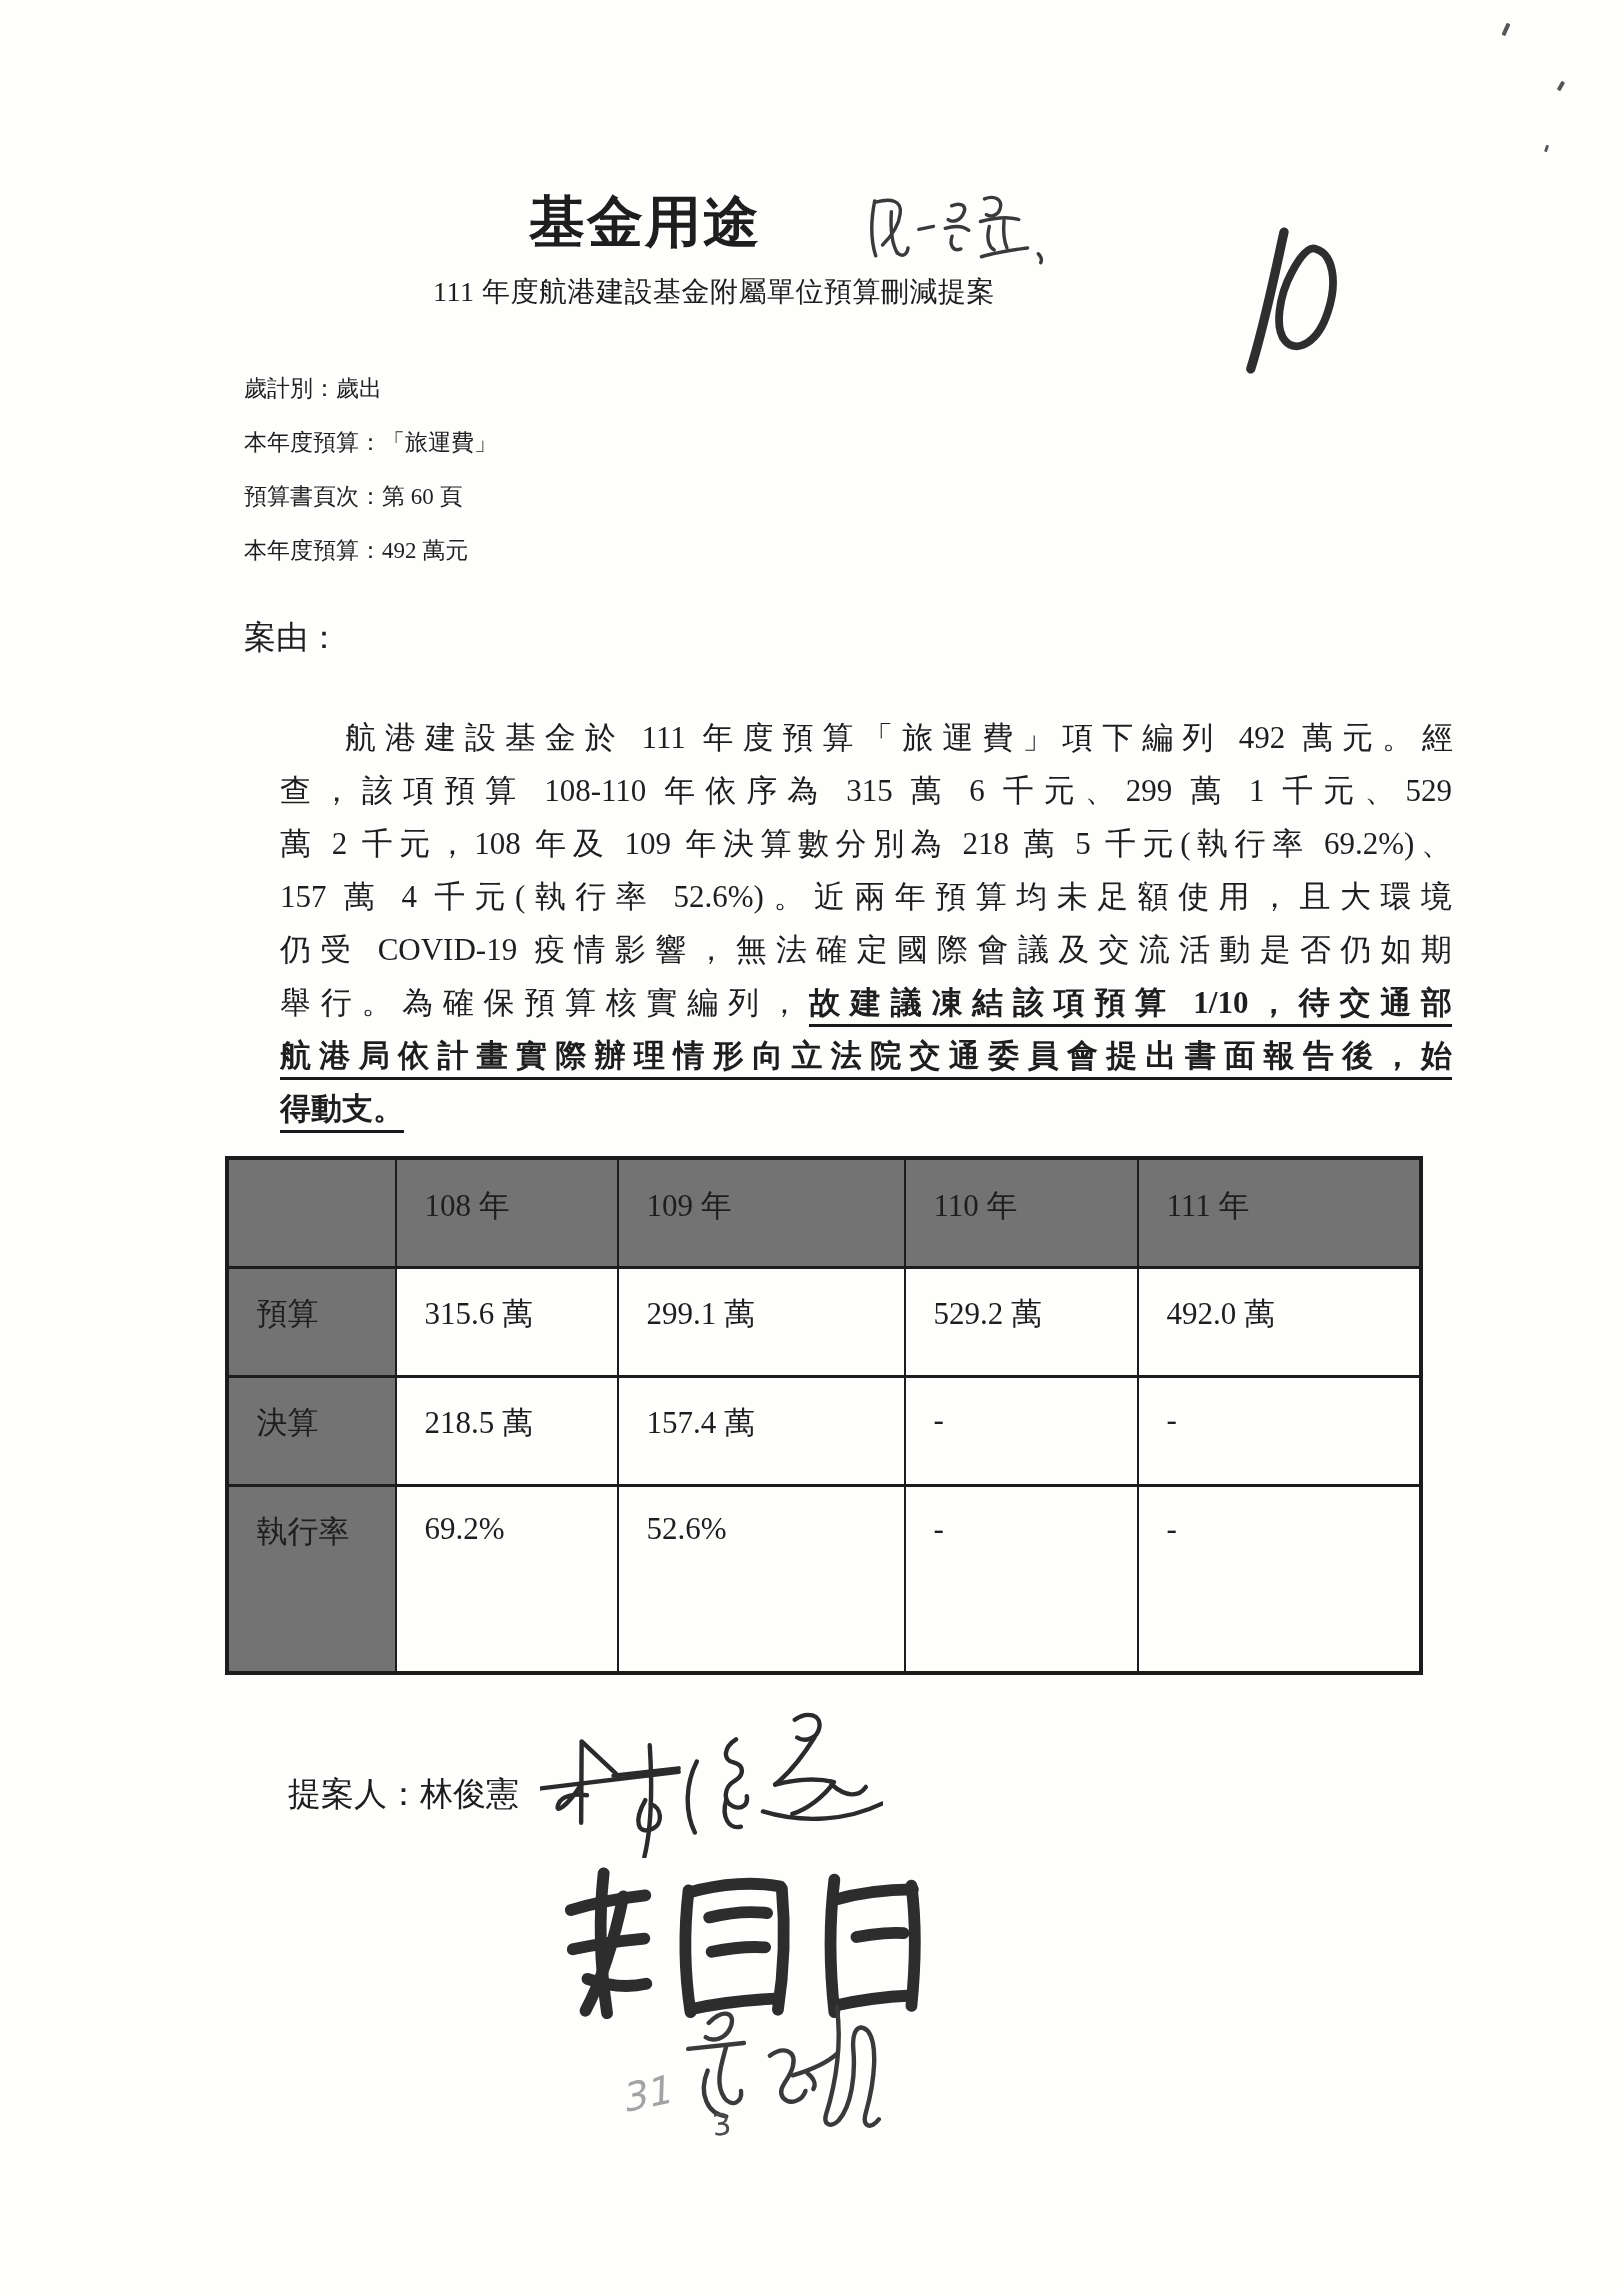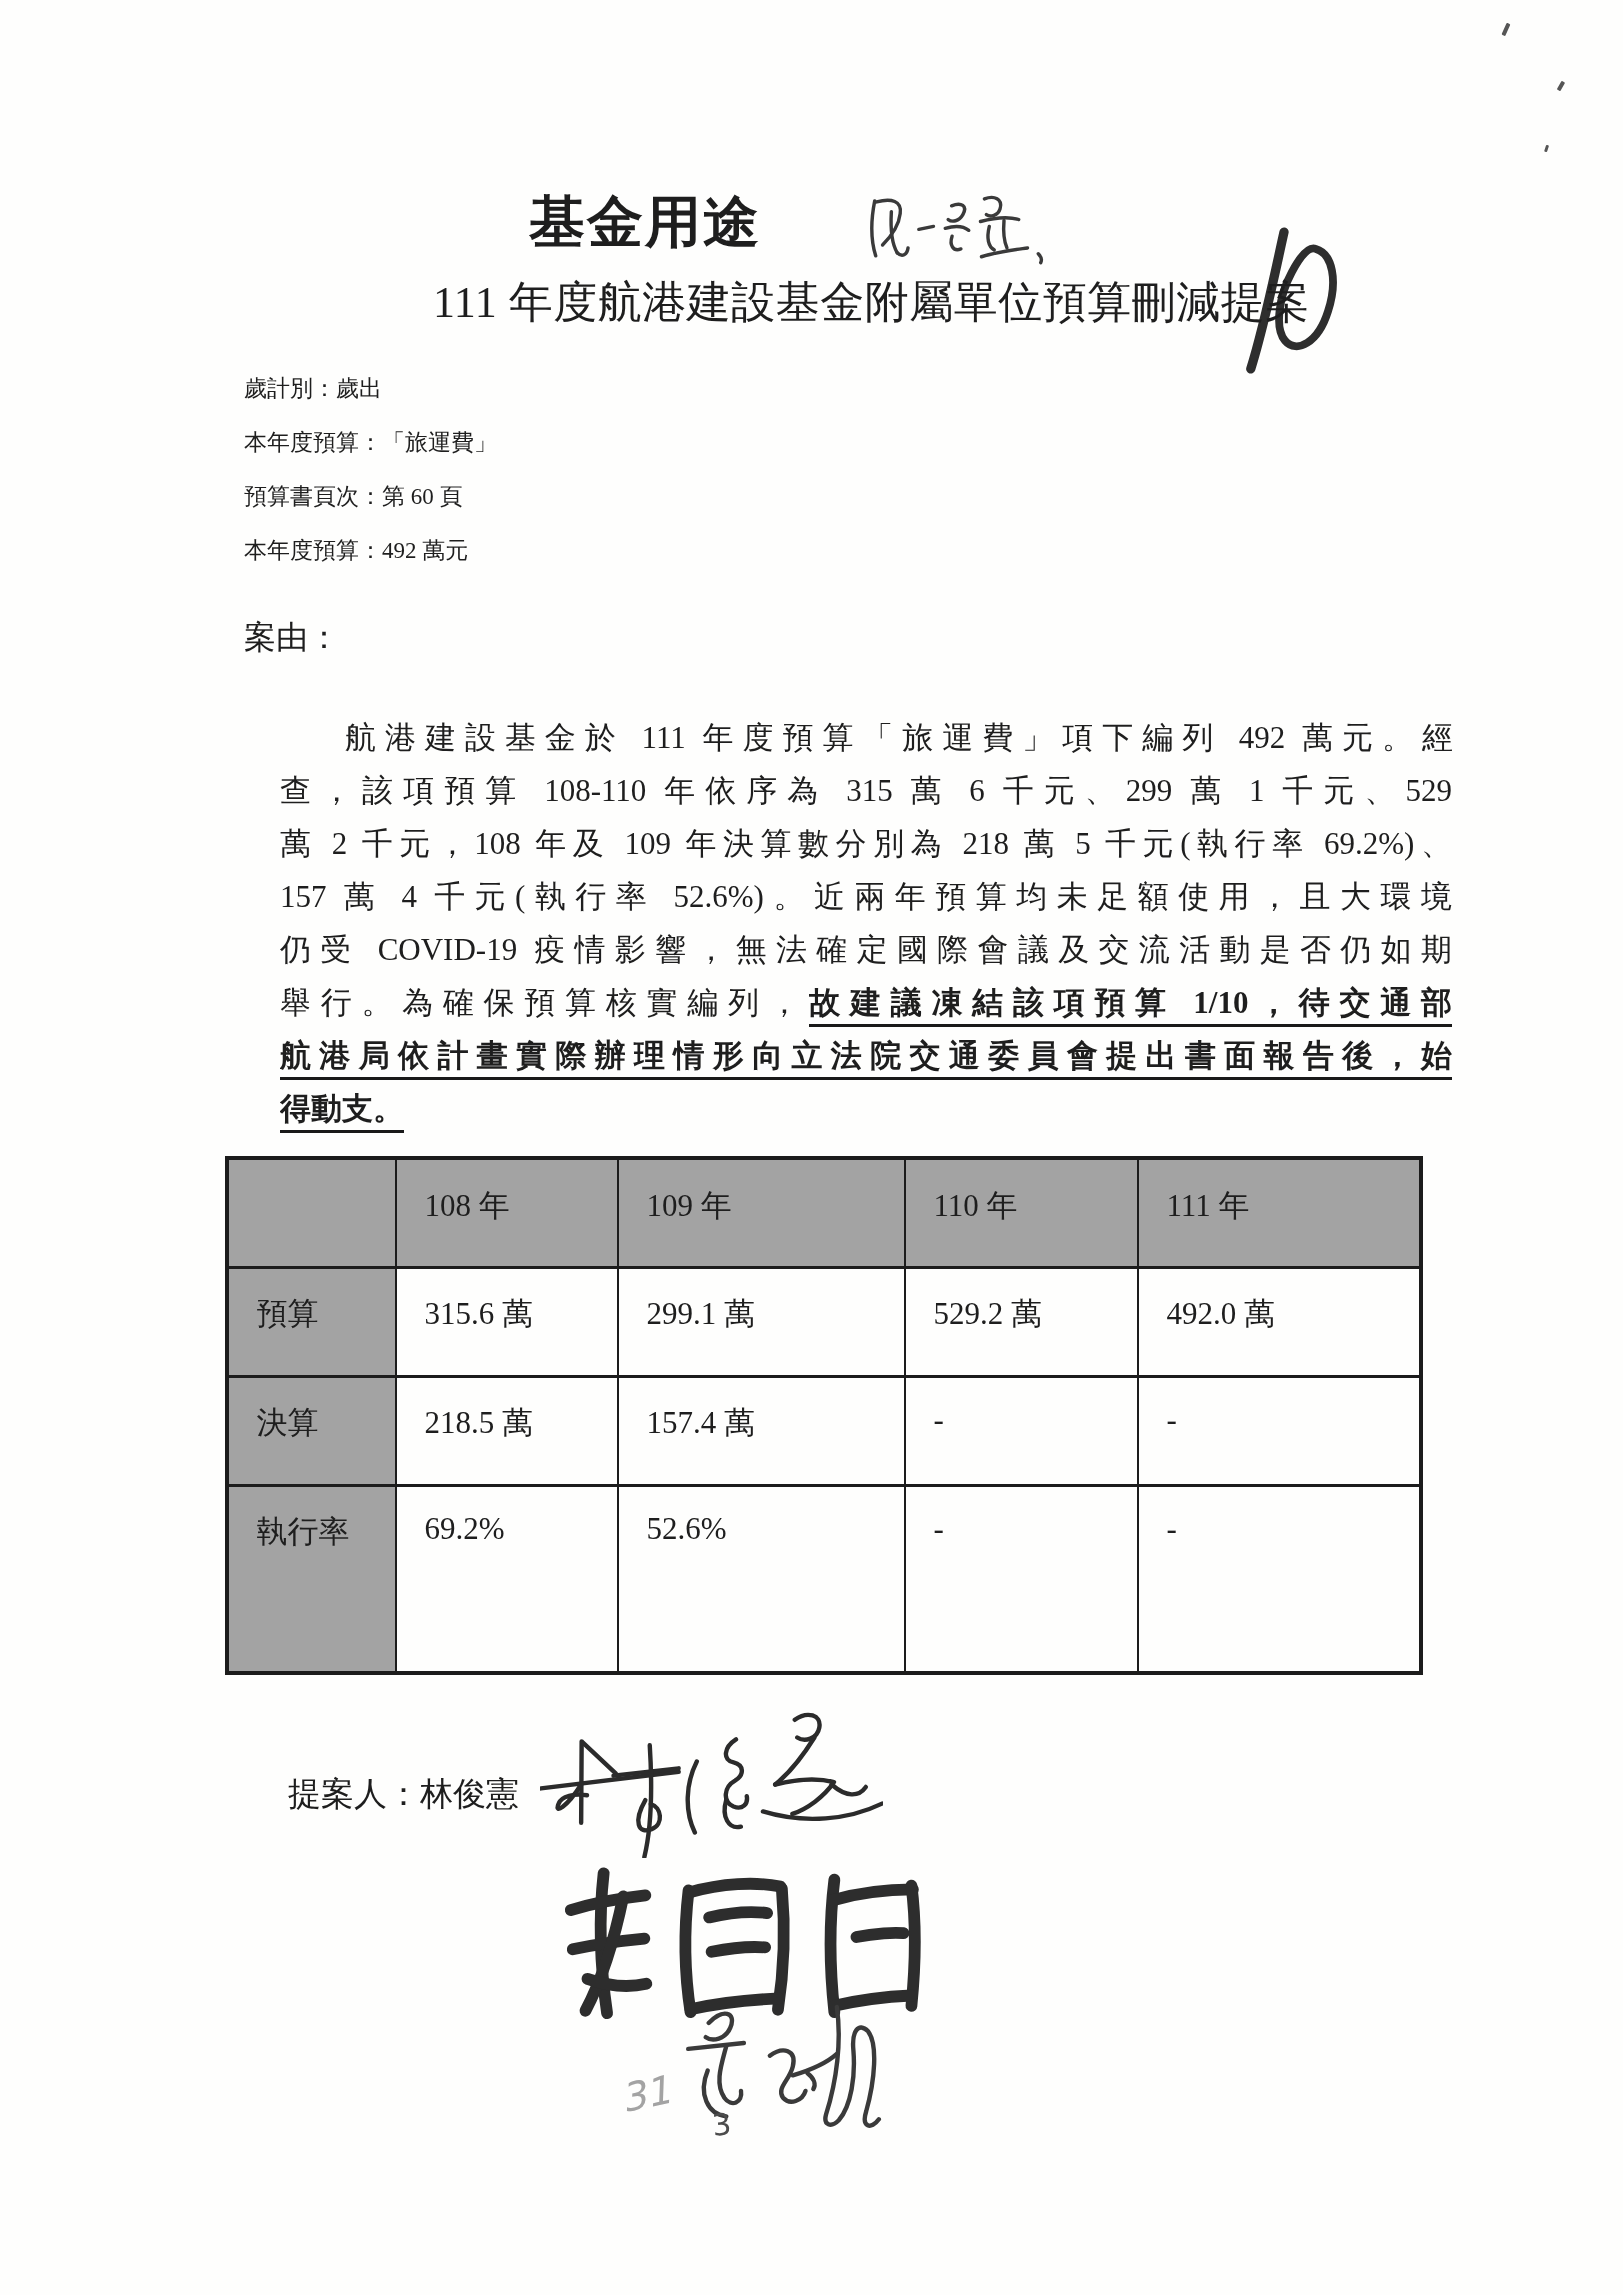--- a/index.html
+++ b/index.html
@@ -5,39 +5,39 @@
   html,body{margin:0;padding:0;background:#9a9a9a;}
   .page{
     position:relative;width:1624px;height:2295px;background:#fefefd;
     font-family:"Liberation Serif","DejaVu Serif",serif;color:#1e1e1e;overflow:hidden;
   }
   .title{
     position:absolute;left:529px;top:185px;font-size:56px;font-weight:700;
     letter-spacing:2px;white-space:nowrap;
   }
   .subtitle{
-    position:absolute;left:433px;top:273px;font-size:44px;letter-spacing:0.5px;white-space:nowrap;
+    position:absolute;left:433px;top:273px;font-size:28px;letter-spacing:0.5px;white-space:nowrap;
   }
   .info-block{position:absolute;left:244px;top:362px;font-size:23px;line-height:54px;white-space:nowrap;}
   .info-line{height:54px;}
   .section-label{position:absolute;left:244px;top:616px;font-size:32px;}
   .body-block{position:absolute;left:245px;top:712px;width:1172px;font-size:31px;margin-left:35px;}
   .pline{height:53px;line-height:51px;text-align:justify;text-align-last:justify;overflow:hidden;white-space:normal;}
   .pline.first{padding-left:65px;width:1108px;}
   .pline.last{text-align-last:left;}
   .seg-emph{font-weight:700;border-bottom:3.9px solid #191919;padding-bottom:4.4px;}
   .budget-table{
     position:absolute;left:225px;top:1156px;border-collapse:collapse;table-layout:fixed;
     border:4.4px solid #1c1c1c;font-size:31px;
   }
   .budget-table td{
     border:2.5px solid #1c1c1c;border-top-width:3.9px;border-bottom-width:3.9px;
     vertical-align:top;padding:24.5px 4.9px 0 27.5px;white-space:nowrap;overflow:hidden;
   }
-  .shade{background:#a3a3a3;}
+  .shade{background:#737373;}
   .row-head{height:109px;}
   .row-mid{height:109px;}
   .row-last{height:188px;}
   .proposer{position:absolute;left:244px;top:1772px;font-size:33px;white-space:nowrap;margin-left:44px;}
   .hand{position:absolute;}
   .hand svg{display:block;}
   .pencil-mark{
     position:absolute;font-family:"DejaVu Sans",sans-serif;
     transform:rotate(-12deg) skewX(-14deg);
   }

